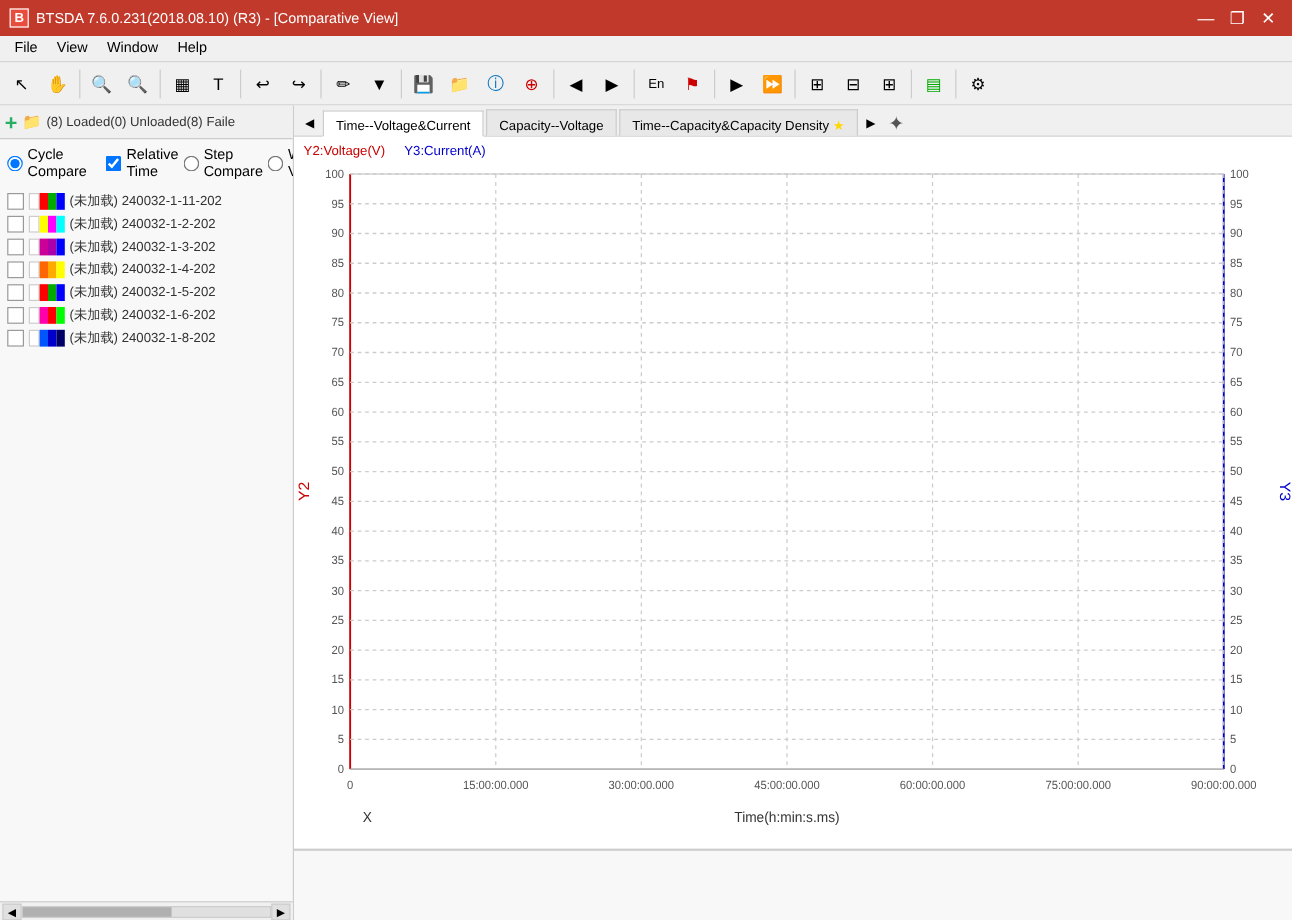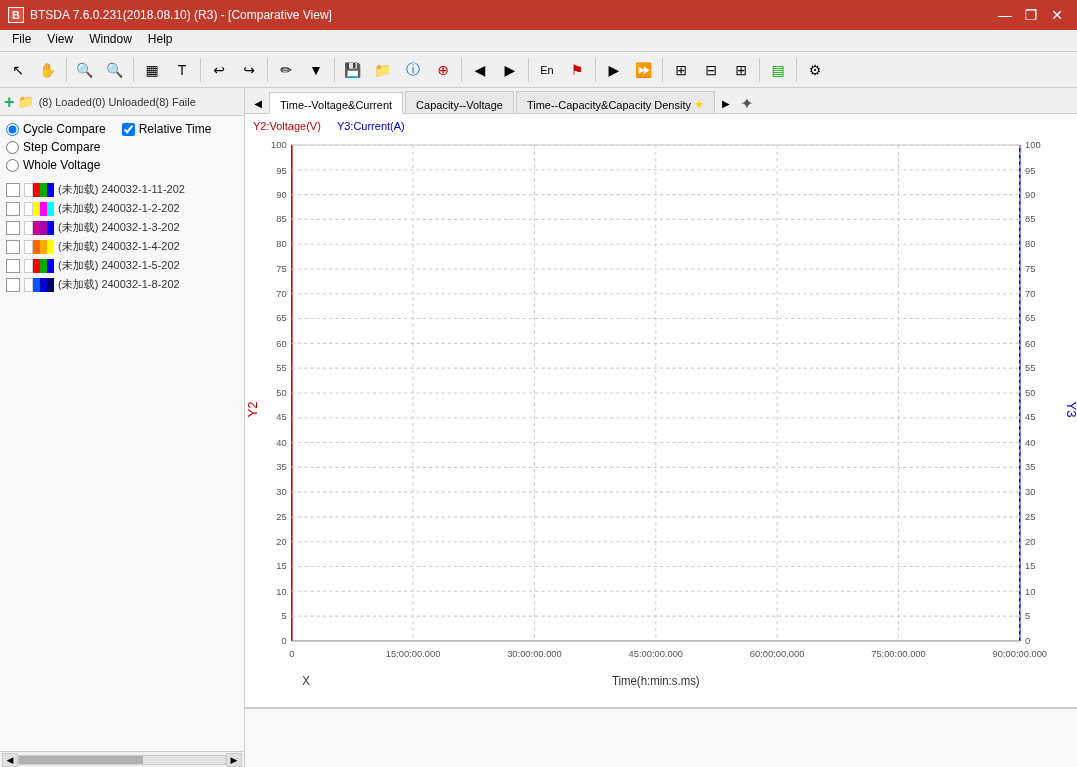--- a/index.html
+++ b/index.html
@@ -76,21 +76,21 @@
       background: #f0f0f0;
       border-bottom: 1px solid #ccc;
       display: flex;
       align-items: center;
       padding: 2px 4px;
       gap: 4px;
     }
     .add-btn { color: #27ae60; font-size: 18px; font-weight: bold; cursor: pointer; line-height: 1; }
     .folder-info { font-size: 11px; color: #333; }
     .panel-content { padding: 6px; flex: 1; overflow-y: auto; }
-    .radio-group { display: flex; flex-direction: column; gap: 4px; margin-bottom: 8px; }
+    .radio-group { display: flex; flex-direction: row; gap: 4px; margin-bottom: 8px; }
     .radio-row { display: flex; align-items: center; gap: 4px; }
     
     .data-list { margin-top: 8px; }
     .data-item {
       display: flex;
       align-items: center;
       gap: 4px;
       padding: 2px 0;
       font-size: 11px;
     }
@@ -350,20 +350,30 @@
           <div class="item-checkbox"></div>
           <div class="color-swatch">
             <div class="color-block" style="background:#ffffff; border:1px solid #ccc;"></div>
             <div class="color-block" style="background:#ff0000;"></div>
             <div class="color-block" style="background:#00aa00;"></div>
             <div class="color-block" style="background:#0000ff;"></div>
           </div>
           <span class="item-label">(未加载) 240032-1-5-202</span>
         </div>
 
+        <div class="data-item">
+          <div class="item-checkbox"></div>
+          <div class="color-swatch">
+            <div class="color-block" style="background:#ffffff; border:1px solid #ccc;"></div>
+            <div class="color-block" style="background:#ff00aa;"></div>
+            <div class="color-block" style="background:#ff0000;"></div>
+            <div class="color-block" style="background:#00ff00;"></div>
+          </div>
+          <span class="item-label">(未加载) 240032-1-6-202</span>
+        </div>
 
 
         <div class="data-item">
           <div class="item-checkbox"></div>
           <div class="color-swatch">
             <div class="color-block" style="background:#ffffff; border:1px solid #ccc;"></div>
             <div class="color-block" style="background:#0055ff;"></div>
             <div class="color-block" style="background:#0000cc;"></div>
             <div class="color-block" style="background:#000066;"></div>
           </div>

